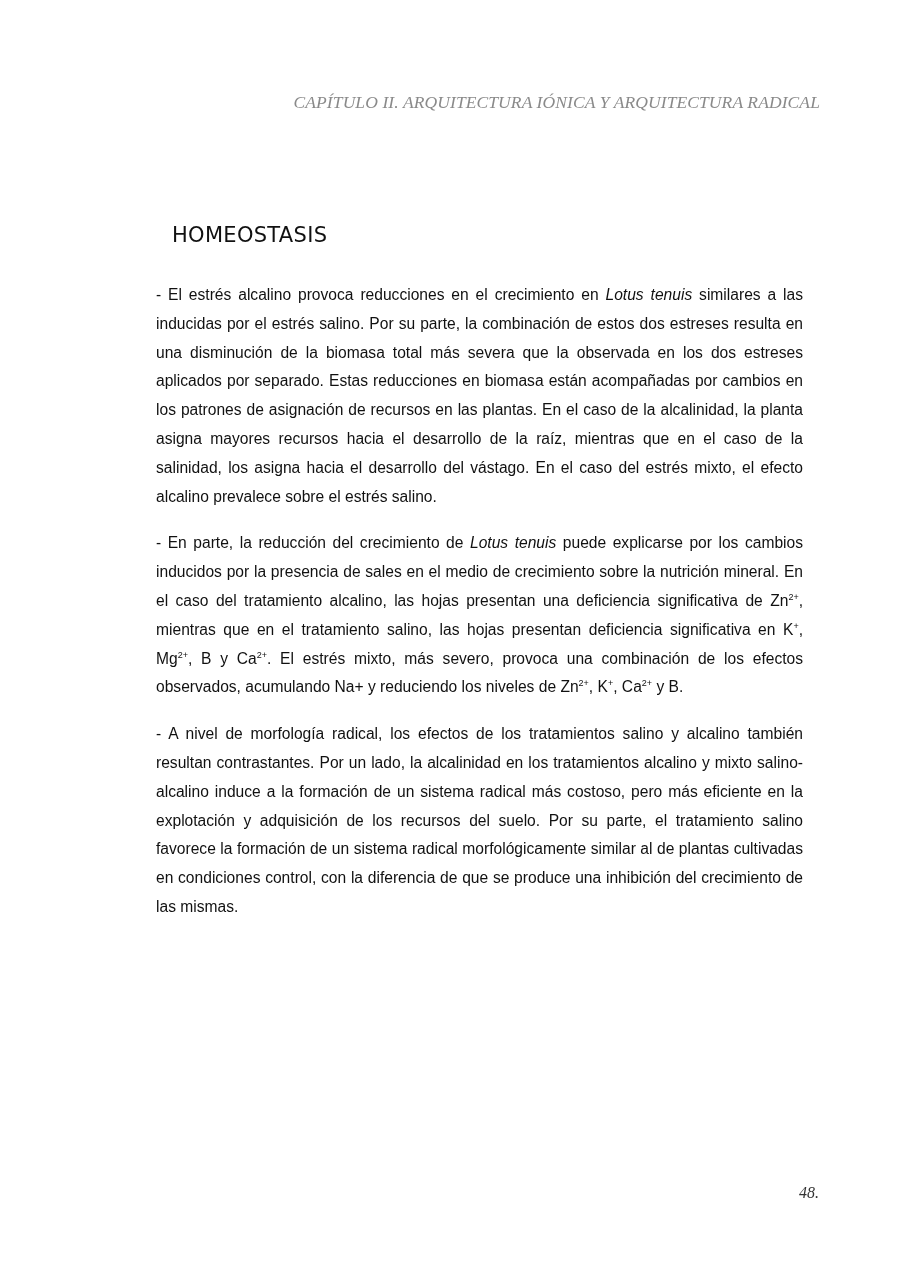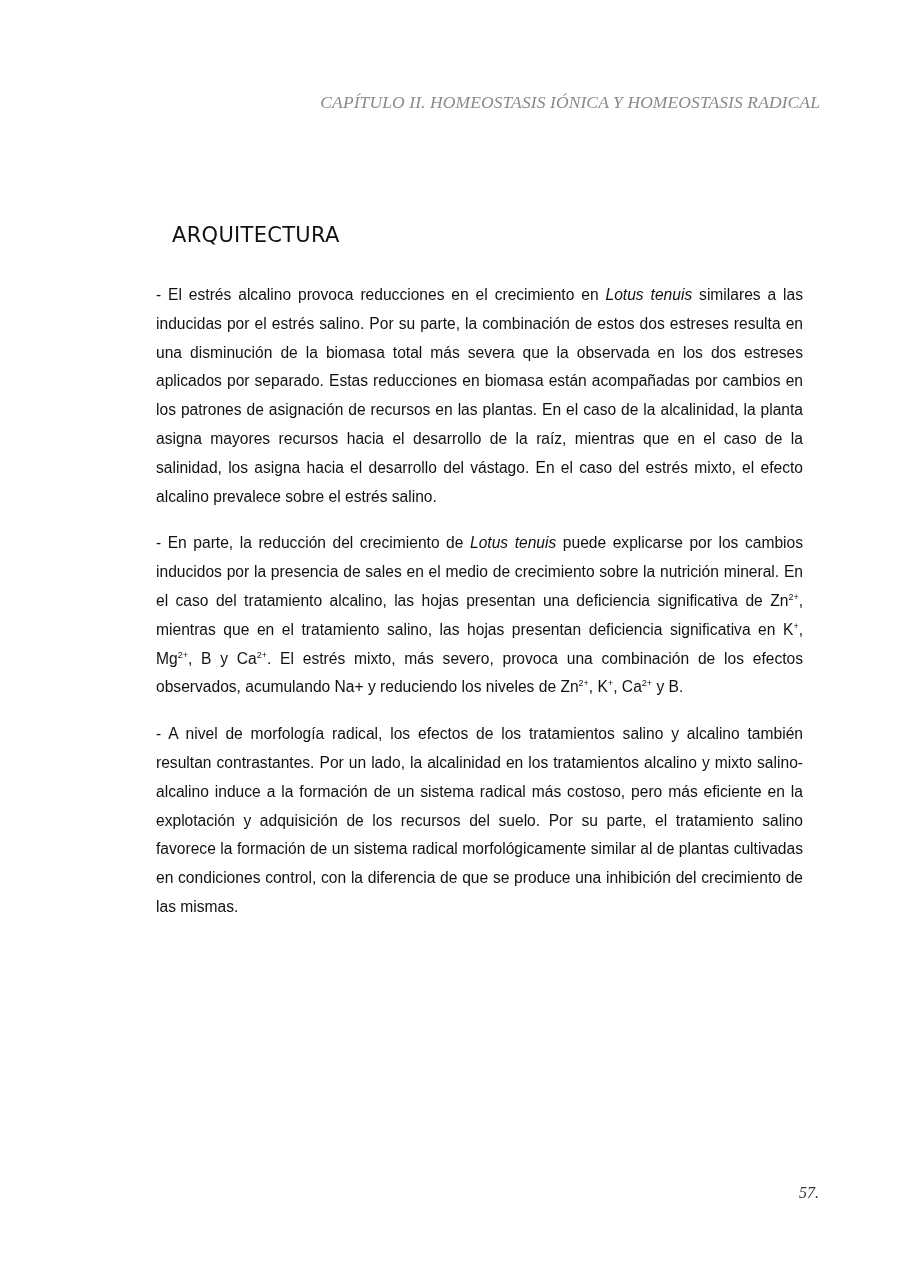--- a/index.html
+++ b/index.html
@@ -24,25 +24,25 @@
   sup { font-size: 9px; line-height: 0; vertical-align: 6px; }
   .page-number {
     position: absolute; top: 1184px; right: 86px;
     font-family: "Liberation Serif", serif; font-style: italic;
     font-size: 16px; color: #333;
   }
 </style>
 </head>
 <body>
 
-<div class="running-header">CAPÍTULO II. HOMEOSTASIS IÓNICA Y HOMEOSTASIS RADICAL</div>
+<div class="running-header">CAPÍTULO II. ARQUITECTURA IÓNICA Y ARQUITECTURA RADICAL</div>
 
-<h2 class="heading">ARQUITECTURA</h2>
+<h2 class="heading">HOMEOSTASIS</h2>
 
 <div class="body">
   <p><span>- El estrés alcalino provoca reducciones en el crecimiento en </span><em>Lotus tenuis</em><span> similares a las inducidas por el estrés salino. Por su parte, la combinación de estos dos estreses resulta en una disminución de la biomasa total más severa que la observada en los dos estreses aplicados por separado. Estas reducciones en biomasa están acompañadas por cambios en los patrones de asignación de recursos en las plantas. En el caso de la alcalinidad, la planta asigna mayores recursos hacia el desarrollo de la raíz, mientras que en el caso de la salinidad, los asigna hacia el desarrollo del vástago. En el caso del estrés mixto, el efecto alcalino prevalece sobre el estrés salino.</span></p>
 
   <p><span>- En parte, la reducción del crecimiento de </span><em>Lotus tenuis</em><span> puede explicarse por los cambios inducidos por la presencia de sales en el medio de crecimiento sobre la nutrición mineral. En el caso del tratamiento alcalino, las hojas presentan una deficiencia significativa de Zn</span><sup>2+</sup><span>, mientras que en el tratamiento salino, las hojas presentan deficiencia significativa en K</span><sup>+</sup><span>, Mg</span><sup>2+</sup><span>, B y Ca</span><sup>2+</sup><span>. El estrés mixto, más severo, provoca una combinación de los efectos observados, acumulando Na+ y reduciendo los niveles de Zn</span><sup>2+</sup><span>, K</span><sup>+</sup><span>, Ca</span><sup>2+</sup><span> y B.</span></p>
 
   <p>- A nivel de morfología radical, los efectos de los tratamientos salino y alcalino también resultan contrastantes. Por un lado, la alcalinidad en los tratamientos alcalino y mixto salino-alcalino induce a la formación de un sistema radical más costoso, pero más eficiente en la explotación y adquisición de los recursos del suelo. Por su parte, el tratamiento salino favorece la formación de un sistema radical morfológicamente similar al de plantas cultivadas en condiciones control, con la diferencia de que se produce una inhibición del crecimiento de las mismas.</p>
 </div>
 
-<div class="page-number">57.</div>
+<div class="page-number">48.</div>
 
 </body></html>

